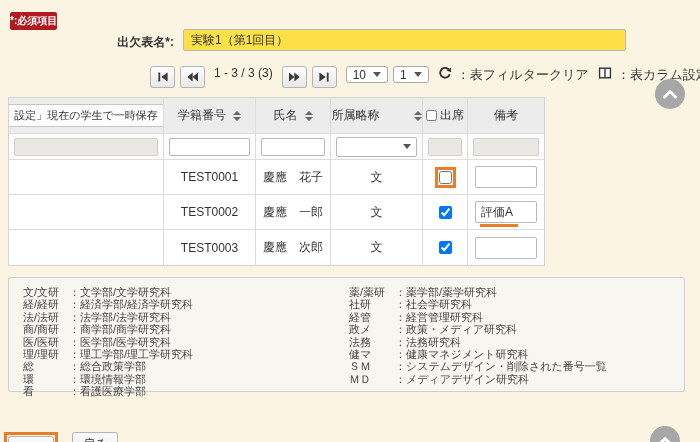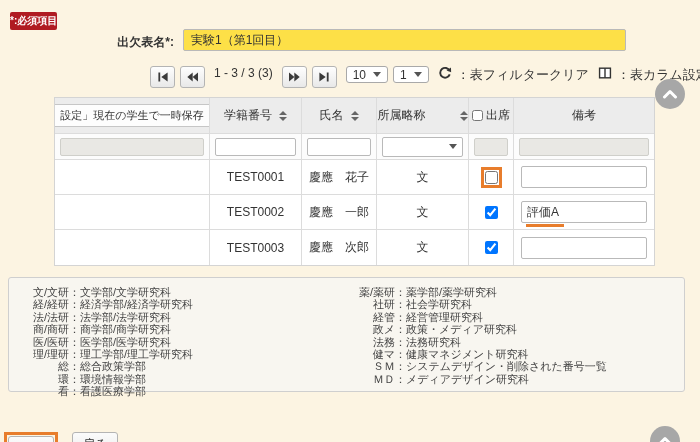--- a/index.html
+++ b/index.html
@@ -25,22 +25,22 @@
     background:linear-gradient(#fefefe,#e8e8e8); border:1px solid #b4b4b4; border-radius:3px;
     padding:0; cursor:pointer; }
   .prange { margin:0 4px; color:#333; white-space:nowrap; }
   .psel { display:flex; align-items:center; gap:7px; background:#fff;
     border:1px solid #a9a9a9; border-radius:3px; height:17px; padding:0 6px; cursor:pointer; }
   .caret { width:0; height:0; border-left:4px solid transparent;
     border-right:4px solid transparent; border-top:5px solid #555; }
   .picon { display:flex; align-items:center; cursor:pointer; margin-left:4px; }
   .plabel { font-size:13px; color:#333; white-space:nowrap; }
   
-  .table { position:absolute; left:8px; top:97px; width:601px;
-    border:1px solid #d4d4d4; background:#fff;margin-left:46px; }
+  .table { position:absolute; left:8px; top:97px; width:537px;
+    border:1px solid #d4d4d4; background:#fff; }
   .trow { display:flex; border-bottom:1px solid #dcdcdc; }
   .trow:last-child { border-bottom:none; }
   .cell { border-right:1px solid #dcdcdc; display:flex; align-items:center;
     justify-content:center; overflow:hidden; }
   .cell:last-child { border-right:none; }
   .c1{width:155px;} .c2{width:92px;} .c3{width:75px;} .c4{width:92px;gap:27px;} .c5{width:45px;} .c6{flex:1;}
   .thead { background:#ececec; height:36px; }
   .frow { height:26px; background:#fcfcfc; }
   .drow { height:35px; background:#fff; }
   .hbtn { background:#fdfdfd; border:1px solid #c6c6c6; border-radius:2px;
@@ -66,21 +66,21 @@
   .nin { width:100%; height:22px; border:1px solid #b9b9b9; border-radius:2px;
     padding:0 5px; font-size:12px; color:#333; font-family:"Liberation Sans",sans-serif; }
   .anno-underline { position:absolute; left:5px; top:23px; width:38px; height:3px;
     background:#e87d2c; }
   
   .legend { position:absolute; left:8px; top:277px; width:677px; height:115px;
     background:#f8f6f0; border:1px solid #cfcfcf; border-radius:3px;
     font-size:11px; color:#444; }
   .lcol { position:absolute; top:8px; line-height:12.4px; white-space:nowrap; }
   .lcol.colL { left:14px; } .lcol.colR { left:340px; }
-  .lrow { display:flex;text-align:right; }
+  .lrow { display:flex; }
   .labbr { display:inline-block; width:46px; }
   
   .footer { position:absolute; left:4px; top:432px; display:flex; align-items:flex-start; gap:14px; }
   .fbtn { height:24px; background:linear-gradient(#fbfbfb,#ececec); border:1px solid #b4b4b4;
     border-radius:3px; font-size:12px; padding:0 10px; color:#333; cursor:pointer;
     font-family:"Liberation Sans",sans-serif; white-space:nowrap; }
   
   .scroll-top { position:absolute; width:30px; height:30px; border-radius:50%;
     background:#a7a7a7; display:flex; align-items:center; justify-content:center;
     cursor:pointer; z-index:5; }

